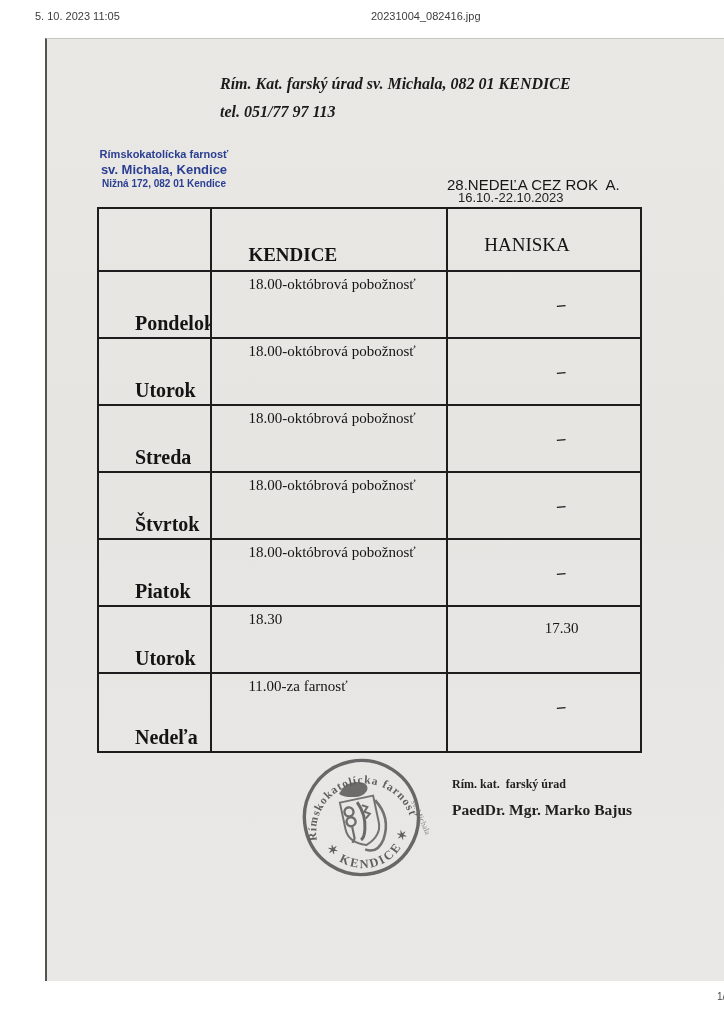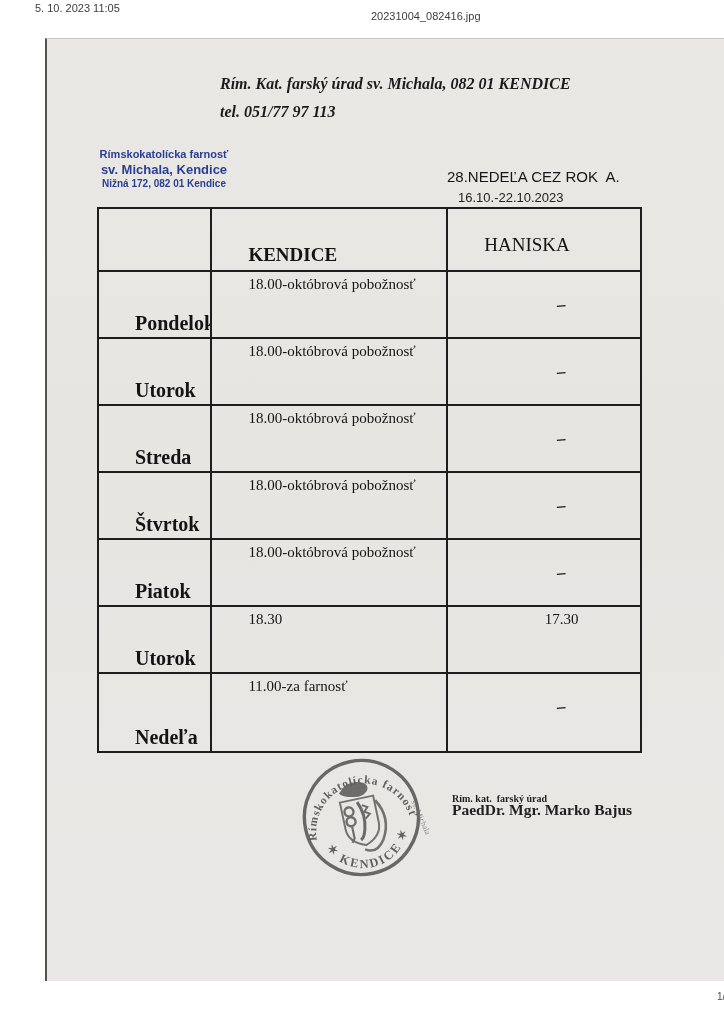--- a/index.html
+++ b/index.html
@@ -1,20 +1,20 @@
 <!DOCTYPE html>
 <html><head>
 <meta charset="utf-8">
 <style>
   html,body{margin:0;padding:0;background:#fff;}
   .page{position:relative;width:724px;height:1024px;background:#ffffff;overflow:hidden;
         font-family:"Liberation Sans",sans-serif;}
 
   
-  .print-header-left{position:absolute;left:35px;top:2px;font-size:11px;color:#3c3c3c;}
+  .print-header-left{position:absolute;left:35px;top:10px;font-size:11px;color:#3c3c3c;}
   .print-header-center{position:absolute;left:371px;top:10px;font-size:11px;color:#3c3c3c;}
   .print-footer-url{position:absolute;left:35px;top:991px;font-size:10px;color:#4a4a4a;}
   .print-footer-page{position:absolute;left:717px;top:991px;font-size:10px;color:#4a4a4a;}
 
   
   .paper{position:absolute;left:45px;top:38px;width:679px;height:942px;
          background:linear-gradient(180deg,#eae8e5 0%,#e7e5e2 45%,#eae8e6 100%);
          border-left:2px solid #55534e;border-top:1px solid #c9c7c3;}
 
   .letterhead1{position:absolute;left:173px;top:36px;font-family:"Liberation Serif",serif;
@@ -25,43 +25,43 @@
   .bluestamp{position:absolute;left:47px;top:109px;width:140px;text-align:center;
              color:#2a3e92;font-weight:bold;line-height:1.25;}
   .bs-l1{font-size:11px;}
   .bs-l2{font-size:13px;}
   .bs-l3{font-size:10px;}
 
   .doc-title{position:absolute;left:176px;top:95px;font-family:"Liberation Serif",serif;
              font-weight:bold;font-style:italic;font-size:27px;color:#242424;
              letter-spacing:0.30em;word-spacing:0.55em;white-space:pre;}
 
-  .week-title{position:absolute;left:400px;top:129px;font-size:15px;color:#161616;white-space:pre;}
+  .week-title{position:absolute;left:400px;top:137px;font-size:15px;color:#161616;white-space:pre;}
   .week-dates{position:absolute;left:411px;top:151px;font-size:13px;color:#222;}
 
   
   table.schedule{position:absolute;left:50px;top:168px;border-collapse:collapse;
                  table-layout:fixed;width:545px;font-family:"Liberation Serif",serif;color:#141414;}
   table.schedule td{border:2px solid #1d1d1d;overflow:hidden;padding-left:36px;}
   .col-day{width:113px;}
   .col-ken{width:235px;}
   .col-han{width:193px;}
   td.day-cell{vertical-align:bottom;font-weight:bold;font-size:20px;padding:0 0 2px 6px;}
   td.ken-head{vertical-align:bottom;font-weight:bold;font-size:19px;padding:0 0 4px 8px;}
   td.han-head{vertical-align:bottom;font-size:19px;padding:0 0 14px 6px;}
   td.ken-cell{vertical-align:top;font-size:15px;padding:4px 0 0 28px;}
   td.han-cell{vertical-align:top;text-align:center;font-size:16px;}
   .han-dash{display:inline-block;margin-top:22px;font-weight:bold;font-size:17px;transform:rotate(-4deg);}
-  .han-time{display:inline-block;margin-top:3px;font-size:15px;}
+  .han-time{display:inline-block;margin-top:12px;font-size:15px;}
 
   
   .roundstamp{position:absolute;left:248px;top:714px;transform:rotate(-12deg);opacity:0.82;}
 
   .sig1{position:absolute;left:405px;top:738px;font-family:"Liberation Serif",serif;
-        font-weight:bold;font-size:10px;color:#1f1f1f;white-space:pre;margin-top:16px;}
+        font-weight:bold;font-size:12px;color:#1f1f1f;white-space:pre;}
   .sig2{position:absolute;left:405px;top:762px;font-family:"Liberation Serif",serif;
         font-weight:bold;font-size:15.5px;color:#1f1f1f;}
 </style>
 </head>
 <body>
 
 <div class="page">
 
   <span class="print-header-left">5. 10. 2023 11:05</span>
   <span class="print-header-center">20231004_082416.jpg</span>

